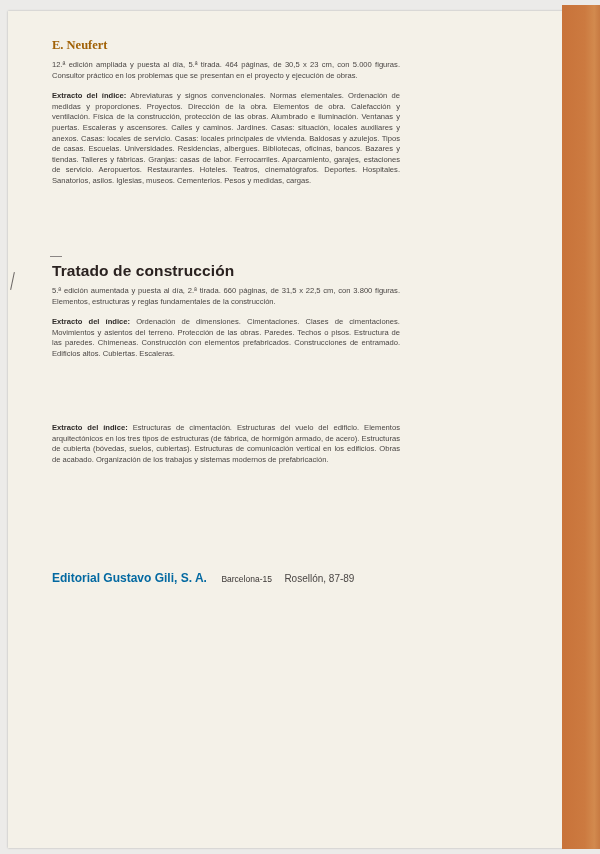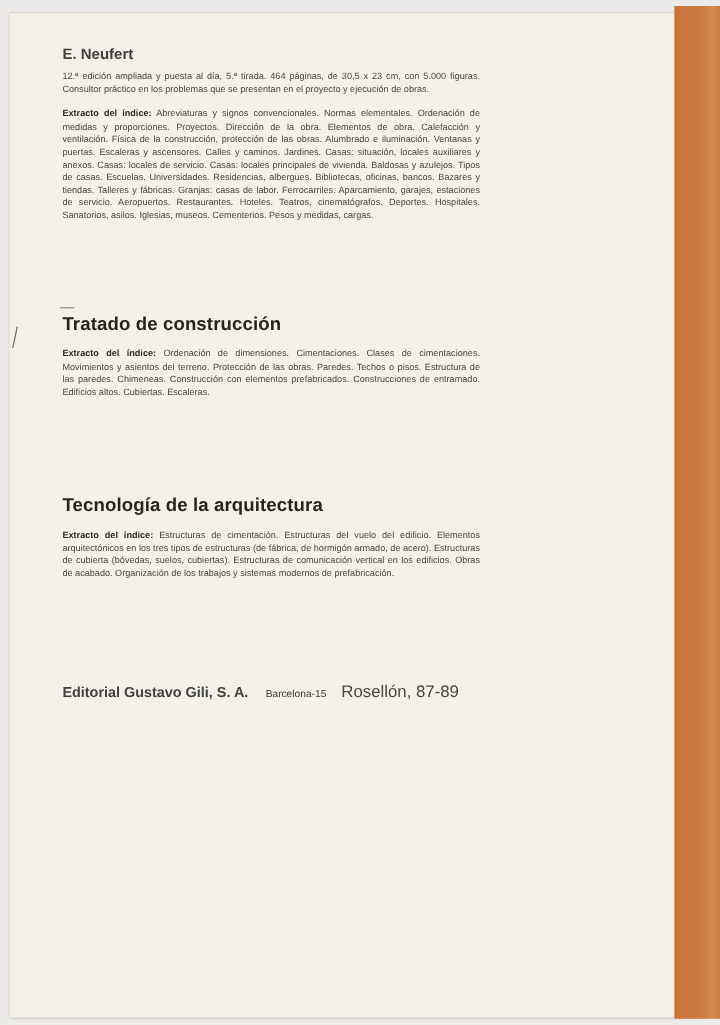--- a/index.html
+++ b/index.html
@@ -11,57 +11,57 @@
   .page {
     position:absolute; left:8px; top:11px; width:556px; height:837px;
     background:#f4f1e8;
     box-shadow: 0 0 2px rgba(0,0,0,0.25);
   }
   .spine {
     position:absolute; left:562px; top:5px; width:38px; height:844px;
     background:linear-gradient(90deg,#c8733a 0%,#cc7a40 60%,#d28a4e 85%,#c77a42 100%);
   }
   .title { font-size:15.5px; font-weight:bold; color:#2a2220; margin:0 0 6px 0; letter-spacing:0.1px; }
-  .author { font-size:12.5px; font-weight:bold; color:#404040; margin:0 0 7px 0; }
+  .author { font-size:12.5px; font-weight:bold; color:#a16207; margin:0 0 7px 0;font-family:Liberation Serif, serif; }
   .desc, .extract {
     font-size:7.6px; line-height:10.6px; color:#4a4644; text-align:justify; margin:0;
   }
   .extract { margin-top:10px; }
   .extract b { color:#2e2a28; font-weight:bold; }
   .b1 { position:absolute; left:52px; top:38px; width:348px; }
   .b2 { position:absolute; left:52px; top:262px; width:348px; }
   .b3 { position:absolute; left:52px; top:413px; width:348px; }
   .publisher { position:absolute; left:52px; top:568px; width:400px; white-space:nowrap; }
-  .pub-name { font-size:12px; font-weight:bold; color:#404040; }
+  .pub-name { font-size:12px; font-weight:bold; color:#0369a1; }
   .pub-city { font-size:8.5px; font-weight:normal; color:#3a3634; margin-left:10px; }
-  .pub-addr { font-size:14px; color:#4a4644; margin-left:8px; }
+  .pub-addr { font-size:10px; color:#4a4644; margin-left:8px; }
   .mark { position:absolute; left:12px; top:272px; width:1px; height:18px; background:#6a6664; transform:rotate(12deg); }
   .dash { position:absolute; left:50px; top:256px; width:12px; height:1px; background:#8a8684; }
 </style>
 </head>
 <body>
 
 <div class="page"></div>
 <div class="spine"></div>
 <div class="mark"></div>
 <div class="dash"></div>
 
 <div class="b1">
   <div class="author">E. Neufert</div>
   <p class="desc">12.ª edición ampliada y puesta al día, 5.ª tirada. 464 páginas, de 30,5 x 23 cm, con 5.000 figuras. Consultor práctico en los problemas que se presentan en el proyecto y ejecución de obras.</p>
   <p class="extract"><b>Extracto del índice:</b> <span>Abreviaturas y signos convencionales. Normas elementales. Ordenación de medidas y proporciones. Proyectos. Dirección de la obra. Elementos de obra. Calefacción y ventilación. Física de la construcción, protección de las obras. Alumbrado e iluminación. Ventanas y puertas. Escaleras y ascensores. Calles y caminos. Jardines. Casas: situación, locales auxiliares y anexos. Casas: locales de servicio. Casas: locales principales de vivienda. Baldosas y azulejos. Tipos de casas. Escuelas. Universidades. Residencias, albergues. Bibliotecas, oficinas, bancos. Bazares y tiendas. Talleres y fábricas. Granjas: casas de labor. Ferrocarriles. Aparcamiento, garajes, estaciones de servicio. Aeropuertos. Restaurantes. Hoteles. Teatros, cinematógrafos. Deportes. Hospitales. Sanatorios, asilos. Iglesias, museos. Cementerios. Pesos y medidas, cargas.</span></p>
 </div>
 
 <div class="b2">
   <h2 class="title">Tratado de construcción</h2>
+  <p class="desc">5.ª edición aumentada y puesta al día, 2.ª tirada. 660 páginas, de 31,5 x 22,5 cm, con 3.800 figuras. Elementos, estructuras y reglas fundamentales de la construcción.</p>
   <p class="extract"><b>Extracto del índice:</b> <span>Ordenación de dimensiones. Cimentaciones. Clases de cimentaciones. Movimientos y asientos del terreno. Protección de las obras. Paredes. Techos o pisos. Estructura de las paredes. Chimeneas. Construcción con elementos prefabricados. Construcciones de entramado. Edificios altos. Cubiertas. Escaleras.</span></p>
 </div>
 
 <div class="b3">
-  <h2 class="title">Tecnología de la arquitectura</h2>
   <p class="extract"><b>Extracto del índice:</b> <span>Estructuras de cimentación. Estructuras del vuelo del edificio. Elementos arquitectónicos en los tres tipos de estructuras (de fábrica, de hormigón armado, de acero). Estructuras de cubierta (bóvedas, suelos, cubiertas). Estructuras de comunicación vertical en los edificios. Obras de acabado. Organización de los trabajos y sistemas modernos de prefabricación.</span></p>
 </div>
 
 <div class="publisher">
   <span class="pub-name">Editorial Gustavo Gili, S. A.</span>
   <span class="pub-city">Barcelona-15</span>
   <span class="pub-addr">Rosellón, 87-89</span>
 </div>
 
 </body></html>

